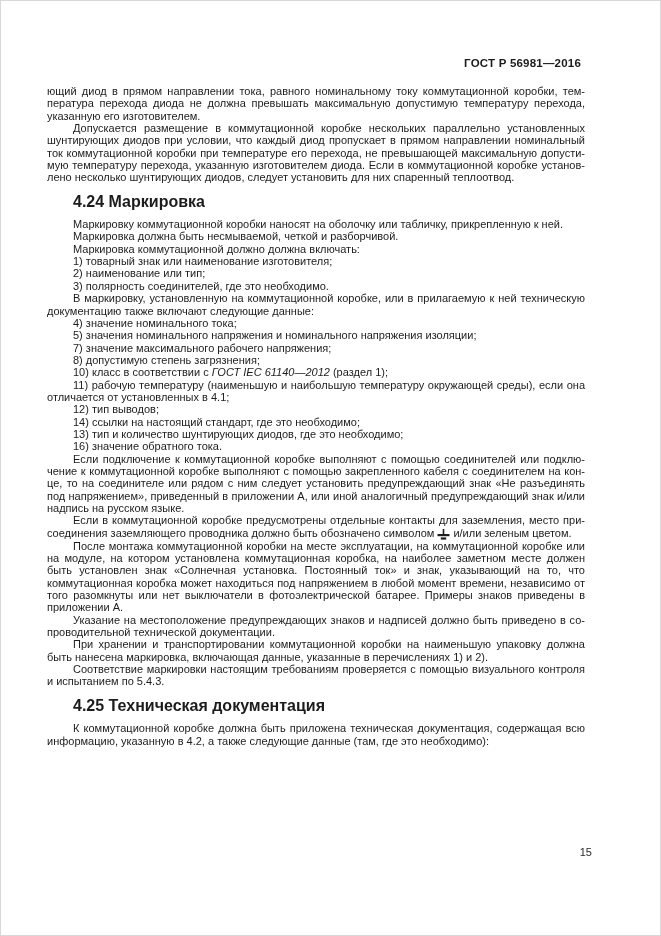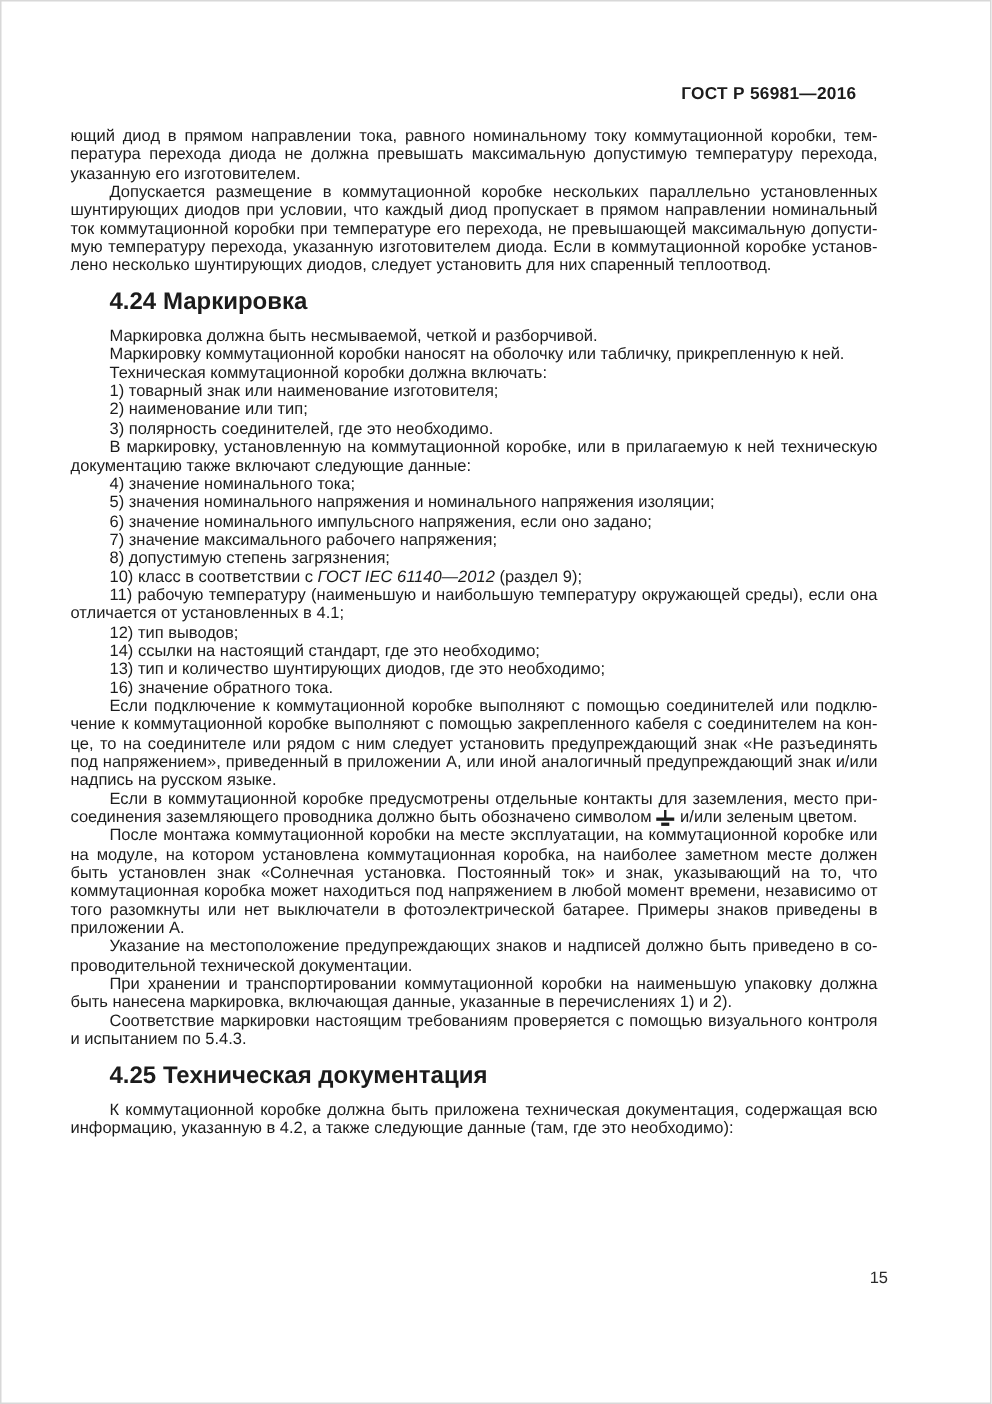--- a/index.html
+++ b/index.html
@@ -10,21 +10,21 @@
     background: #ffffff;
     box-sizing: border-box;
     border: 1px solid #d8d8d8;
     font-family: "Liberation Sans", "DejaVu Sans", sans-serif;
     color: #1c1c1c;
     overflow: hidden;
   }
   .doc-header {
     position: absolute;
     top: 56px;
-    right: 89px;
+    right: 79px;
     font-size: 11.5px;
     font-weight: 700;
     letter-spacing: 0.2px;
     white-space: nowrap;
   }
   .content {
     position: absolute;
     top: 84px;
     left: 46px;
     width: 538px;
@@ -63,34 +63,33 @@
 <body>
 
 <div class="doc-header">ГОСТ Р 56981—2016</div>
 
 <div class="content">
   <p class="cont">ющий диод в прямом направлении тока, равного номинальному току коммутационной коробки, тем­пература перехода диода не должна превышать максимальную допустимую температуру перехода, указанную его изготовителем.</p>
   <p>Допускается размещение в коммутационной коробке нескольких параллельно установленных шунтирующих диодов при условии, что каждый диод пропускает в прямом направлении номинальный ток коммутационной коробки при температуре его перехода, не превышающей максимальную допусти­мую температуру перехода, указанную изготовителем диода. Если в коммутационной коробке установ­лено несколько шунтирующих диодов, следует установить для них спаренный теплоотвод.</p>
 
   <h4>4.24 Маркировка</h4>
 
+  <p>Маркировку коммутационной коробки наносят на оболочку или табличку, прикрепленную к ней.</p>
   <p>Маркировка должна быть несмываемой, четкой и разборчивой.</p>
-  <p>Маркировку коммутационной коробки наносят на оболочку или табличку, прикрепленную к ней.</p>
-  <p>Техническая коммутационной коробки должна включать:</p>
+  <p>Маркировка коммутационной должно должна включать:</p>
   <p>1) товарный знак или наименование изготовителя;</p>
   <p>2) наименование или тип;</p>
   <p>3) полярность соединителей, где это необходимо.</p>
   <p>В маркировку, установленную на коммутационной коробке, или в прилагаемую к ней техническую документацию также включают следующие данные:</p>
   <p>4) значение номинального тока;</p>
   <p>5) значения номинального напряжения и номинального напряжения изоляции;</p>
-  <p>6) значение номинального импульсного напряжения, если оно задано;</p>
   <p>7) значение максимального рабочего напряжения;</p>
   <p>8) допустимую степень загрязнения;</p>
 
-  <p><span>10) класс в соответствии с </span><span class="ref-italic">ГОСТ IEC 61140—2012</span><span> (раздел 9);</span></p>
+  <p><span>10) класс в соответствии с </span><span class="ref-italic">ГОСТ IEC 61140—2012</span><span> (раздел 1);</span></p>
 
   <p>11) рабочую температуру (наименьшую и наибольшую температуру окружающей среды), если она отличается от установленных в 4.1;</p>
   <p>12) тип выводов;</p>
   <p>14) ссылки на настоящий стандарт, где это необходимо;</p>
   <p>13) тип и количество шунтирующих диодов, где это необходимо;</p>
   <p>16) значение обратного тока.</p>
   <p>Если подключение к коммутационной коробке выполняют с помощью соединителей или подклю­чение к коммутационной коробке выполняют с помощью закрепленного кабеля с соединителем на кон­це, то на соединителе или рядом с ним следует установить предупреждающий знак «Не разъединять под напряжением», приведенный в приложении А, или иной аналогичный предупреждающий знак и/или надпись на русском языке.</p>
 
   <p><span>Если в коммутационной коробке предусмотрены отдельные контакты для заземления, место при­соединения заземляющего проводника должно быть обозначено символом</span><svg class="earth-icon" width="13" height="11" viewBox="0 0 13 11" aria-hidden="true">
         <rect x="5.7" y="0" width="1.6" height="5.5" fill="#1c1c1c"></rect>

